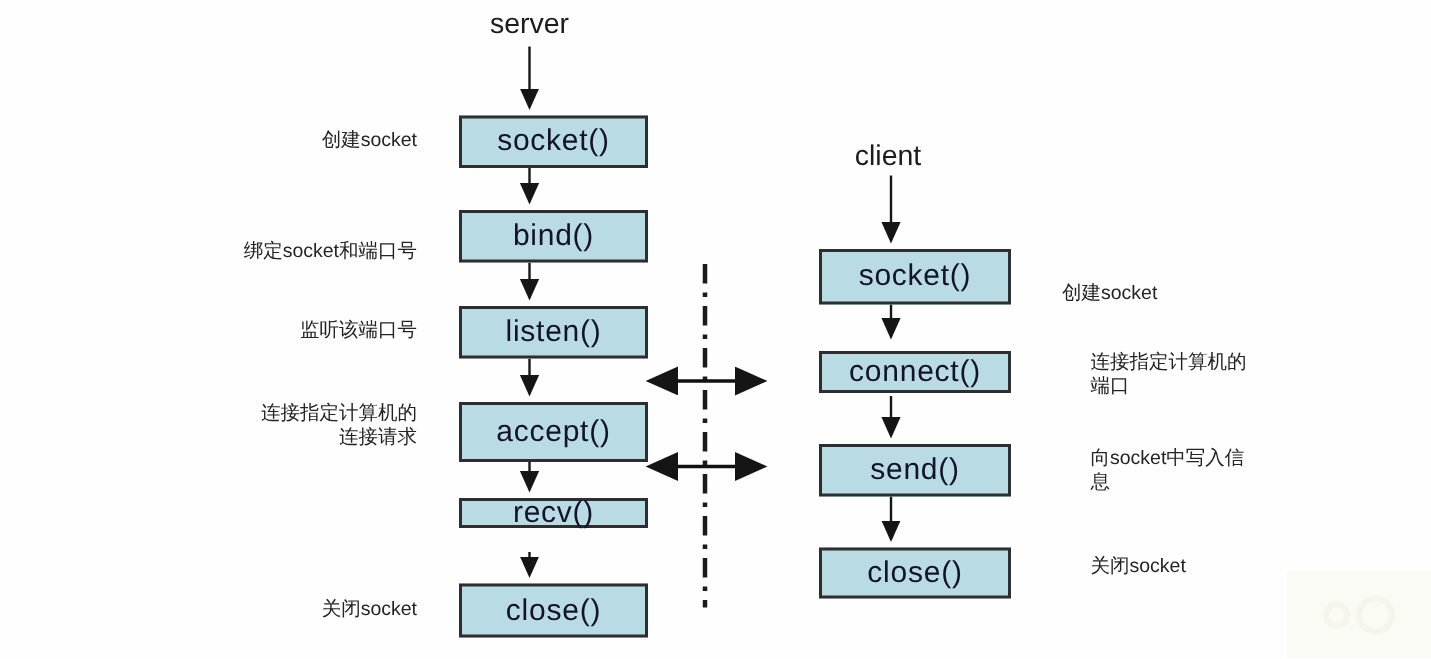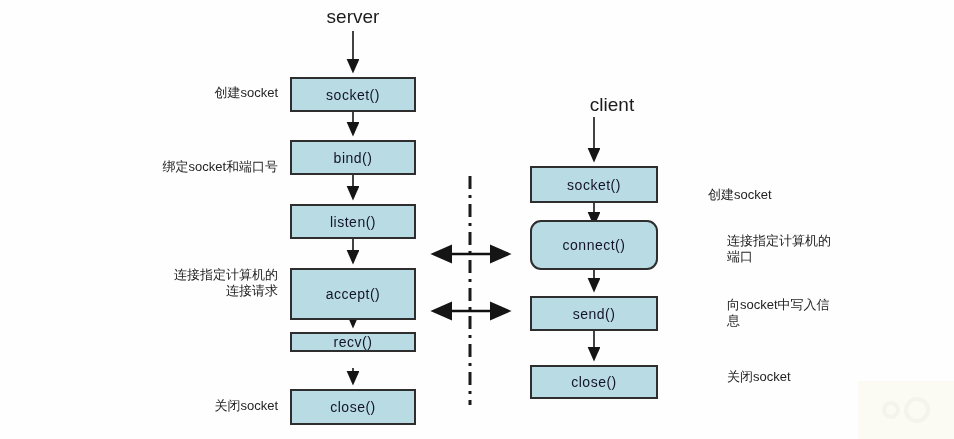--- a/index.html
+++ b/index.html
@@ -20,45 +20,46 @@
     font-family: "Liberation Sans", sans-serif;
   }
   .col-title {
     position: absolute;
     width: 120px;
     text-align: center;
     font-size: 19px;
     color: #1c1c1c;
   }
   .title-server { left: 293px; top: 6px; }
-  .title-client { left: 552px; top: 94px; }
+  .title-client { left: 532px; top: 94px; }
 
   .flow-box {
     position: absolute;
     height: 35px;
     background: var(--box-fill);
     border: 2px solid var(--box-border);
     box-sizing: border-box;
     display: flex;
     align-items: center;
     justify-content: center;
-    font-size: 14px;
+    font-size: 20px;
     color: var(--box-text);
     letter-spacing: 0.5px;
+    margin-left: 16px;
   }
   .srv { left: 290px; width: 126px; }
   .cli { left: 530px; width: 128px; }
   .srv-1 { top: 77px; }
   .srv-2 { top: 140px; }
   .srv-3 { top: 204px; }
-  .srv-4 { top: 268px; height: 52px; }
+  .srv-4 { top: 268px; height: 40px; }
   .srv-5 { top: 332px; height: 20px; }
   .srv-6 { top: 389px; height: 36px; }
   .cli-1 { top: 166px; height: 37px; }
-  .cli-2 { top: 220px; height: 50px; border-radius: 11px; }
+  .cli-2 { top: 234px; height: 28px; }
   .cli-3 { top: 296px; }
   .cli-4 { top: 365px; height: 34px; }
 
   .lbl {
     position: absolute;
     font-size: 13px;
     color: var(--label-text);
     white-space: pre-line;
     line-height: 1.22;
   }
@@ -141,20 +142,21 @@
 
   <div class="flow-box srv srv-1">socket()</div>
   <div class="flow-box srv srv-2">bind()</div>
   <div class="flow-box srv srv-3">listen()</div>
   <div class="flow-box srv srv-4">accept()</div>
   <div class="flow-box srv srv-5">recv()</div>
   <div class="flow-box srv srv-6">close()</div>
 
   <div class="lbl lbl-left ll-1">创建socket</div>
   <div class="lbl lbl-left ll-2">绑定socket和端口号</div>
+  <div class="lbl lbl-left ll-3">监听该端口号</div>
   <div class="lbl lbl-left ll-4">连接指定计算机的
 连接请求</div>
   <div class="lbl lbl-left ll-6">关闭socket</div>
 
   <div class="flow-box cli cli-1">socket()</div>
   <div class="flow-box cli cli-2">connect()</div>
   <div class="flow-box cli cli-3">send()</div>
   <div class="flow-box cli cli-4">close()</div>
 
   <div class="lbl lbl-right rl-1">创建socket</div>

